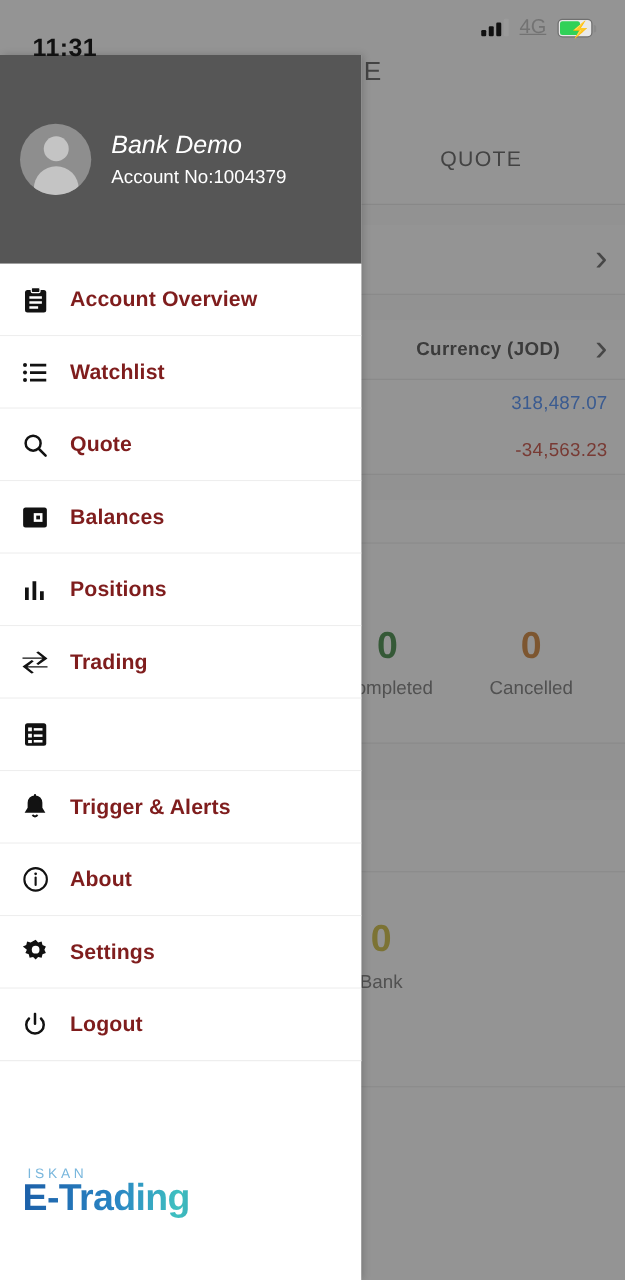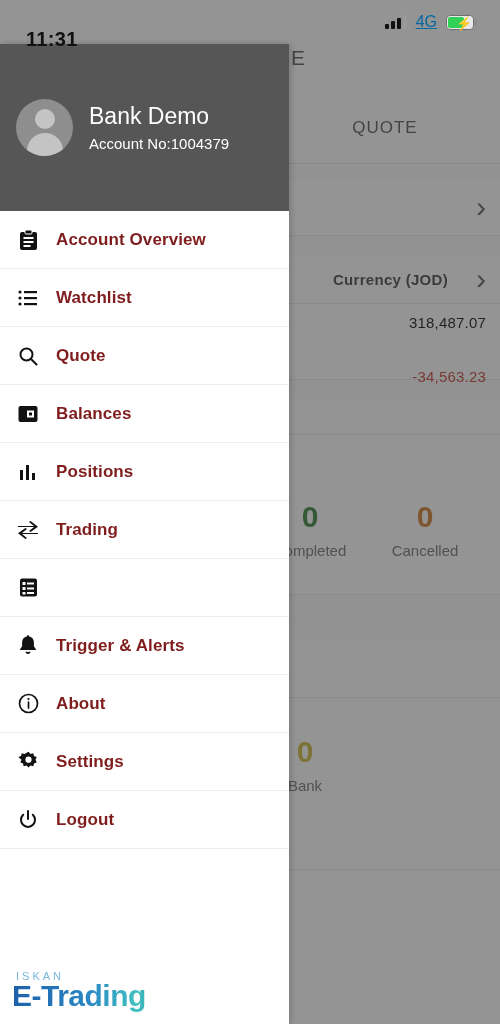--- a/index.html
+++ b/index.html
@@ -54,21 +54,21 @@
   }
   .bg-label-right {
     position: absolute; right: 52px;
     font-size: 15px; font-weight: bold; color: #3a3a3a;
     letter-spacing: .3px;
   }
   .bg-num {
     position: absolute; right: 14px;
     font-size: 15px; letter-spacing: .2px;
   }
-  .bg-num.pos { color: #000000; }
+  .bg-num.pos { color: #3b82f6; }
   .bg-num.neg { color: #c0392b; }
 
   .bg-stat {
     position: absolute; text-align: center; width: 120px;
   }
   .bg-stat .v { font-size: 30px; font-weight: bold; }
   .bg-stat .l { font-size: 15px; color: #6a6a6a; margin-top: 8px; }
   .v-green { color: #2e7d32; }
   .v-orange { color: #cc7722; }
   .v-yellow { color: #c9b52a; }
@@ -94,21 +94,21 @@
   .sb-time {
     font-size: 20px; font-weight: bold; color: #111; letter-spacing: .3px; margin-top: 34px;
   }
   .sb-right { display: flex; align-items: center; gap: 9px; }
   .sb-bars { display: flex; align-items: flex-end; gap: 2px; height: 14px; }
   .sb-bars i { display:block; width: 4px; background: #111; border-radius: 1px; }
   .sb-bars i:nth-child(1) { height: 5px; }
   .sb-bars i:nth-child(2) { height: 8px; }
   .sb-bars i:nth-child(3) { height: 11px; }
   .sb-bars i:nth-child(4) { height: 14px; background: #9a9a9a; }
-  .sb-net { font-size: 16px; color: #0369a1; font-weight: 500; text-decoration: underline; }
+  .sb-net { font-size: 16px; color: #737373; font-weight: 500; text-decoration: underline; }
   .sb-batt {
     position: relative; width: 28px; height: 15px;
     border: 1.5px solid #6f6f6f; border-radius: 4px;
     background: #e9e9e9;
   }
   .sb-batt::after {
     content: ""; position: absolute; right: -4px; top: 4px;
     width: 2.5px; height: 6px; background: #8a8a8a; border-radius: 0 2px 2px 0;
   }
   .sb-batt .fill {
@@ -141,21 +141,21 @@
   }
   .avatar .head {
     position: absolute; left: 50%; top: 10px; transform: translateX(-50%);
     width: 20px; height: 20px; border-radius: 50%; background: #c4c4c4;
   }
   .avatar .body {
     position: absolute; left: 50%; top: 34px; transform: translateX(-50%);
     width: 36px; height: 26px; border-radius: 18px 18px 0 0; background: #c4c4c4;
   }
   .user-meta { margin-left: 16px; line-height: 1.45; }
-  .user-name { font-size: 23px; color: #ffffff; }
+  .user-name { font-size: 20px; color: #ffffff; font-style: italic; }
   .user-acct { font-size: 15px; color: #ffffff; }
 
   .menu { flex: 0 0 auto; }
   .menu-item {
     height: 58px;
     display: flex; align-items: center;
     padding: 0 0 0 14px;
     border-bottom: 1px solid #eeeeee;
     background: #ffffff;
   }
@@ -165,23 +165,22 @@
     flex: 0 0 auto; color: #121212;
   }
   .menu-item .mi-label {
     margin-left: 14px;
     font-size: 17px; font-weight: bold; color: #7f1d1d;
     letter-spacing: .1px;
   }
 
   
   .logo-wrap {
-    position: absolute; left: 12px; top: 889px;
+    position: absolute; left: 18px; top: 889px;
     width: 200px;
-    margin-top: 37px;
   }
   .logo-iskan {
     font-size: 11px; letter-spacing: 3px; color: #79b7dd;
     margin-left: 4px; margin-bottom: -3px; font-weight: 500;
   }
   .logo-main {
     font-size: 30px; font-weight: bold;
     letter-spacing: -0.5px;
     background: linear-gradient(95deg, #1c5fa8 0%, #2a86c4 38%, #3fc0c0 62%, #1d4f93 100%);
     -webkit-background-clip: text; background-clip: text;
@@ -213,21 +212,21 @@
 
     <div class="bg-row" style="top:256px;height:48px;">
       <span class="bg-label-right" style="top:15px;text-align:right;">Currency (JOD)</span>
       <span class="bg-chevron" style="right:14px;top:6px;">›</span>
     </div>
 
     <div class="bg-row" style="top:304px;height:38px;border-bottom:none;">
       <span class="bg-num pos" style="top:10px;">318,487.07</span>
     </div>
     <div class="bg-row" style="top:342px;height:38px;">
-      <span class="bg-num neg" style="top:26px;">-34,563.23</span>
+      <span class="bg-num neg" style="top:10px;">-34,563.23</span>
     </div>
 
     <div class="bg-row" style="top:400px;height:35px;"></div>
     <div class="bg-row" style="top:435px;height:160px;"></div>
 
     <div class="bg-stat" style="left:250px;top:500px;">
       <div class="v v-green">0</div>
       <div class="l">Completed</div>
     </div>
     <div class="bg-stat" style="left:365px;top:500px;">

